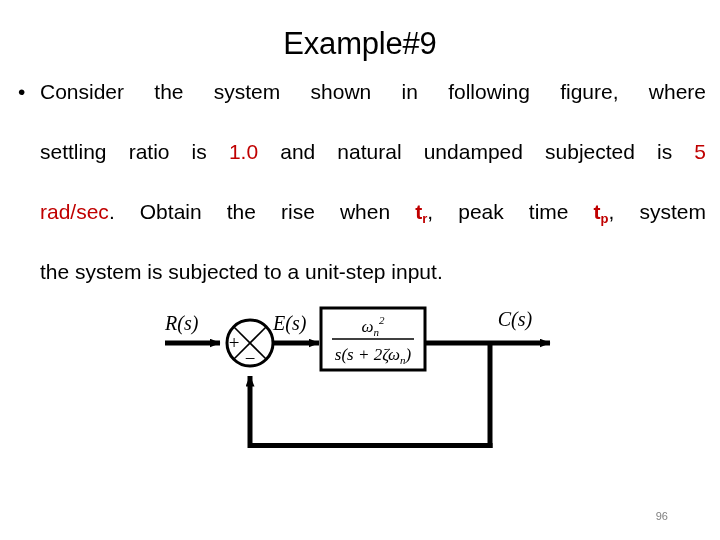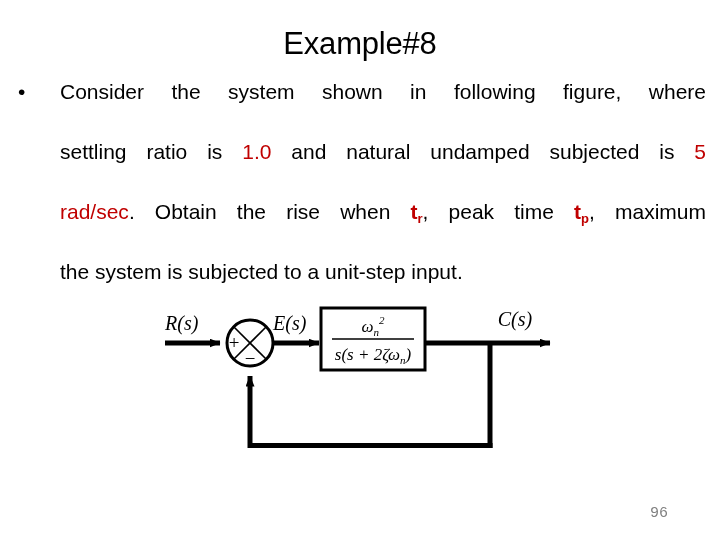--- a/index.html
+++ b/index.html
@@ -58,21 +58,20 @@
     padding-left: 4px;
     box-sizing: border-box;
   }
   .bullet-text {
     flex: 1 1 auto;
     font-size: 21px;
     line-height: 30px;
     color: #000000;
     text-align: justify;
     font-family: "Liberation Sans", sans-serif;
-    margin-left: 20px;
   }
   .bullet-text .ln {
     display: block;
     text-align: justify;
   }
   
   .bullet-text .ln.j {
     text-align: justify;
   }
   .bullet-text .ln.j::after {
@@ -107,42 +106,42 @@
   }
   .diagram svg {
     display: block;
   }
 
   
   .page-number {
     position: absolute;
     right: 52px;
     bottom: 18px;
-    font-size: 15px;
+    font-size: 11px;
     color: #808080;
-    font-family: Liberation Mono, monospace;
+    font-family: Liberation Sans, sans-serif;
   }
 </style>
 </head>
 <body>
 
 <div class="slide">
 
-  <div class="title">Example#8</div>
+  <div class="title">Example#9</div>
 
   <div class="body-block">
     <div class="bullet-row">
       <div class="bullet-mark">•</div>
       <div class="bullet-text">
 
         <span class="ln j"><span>Consider the system shown in following figure, where</span></span>
 
         <span class="ln j"><span>settling ratio is </span><span class="red">1.0</span><span> and natural undamped subjected is </span><span class="red">5</span></span>
 
-        <span class="ln j"><span class="red">rad/sec</span><span>. Obtain the rise when </span><span class="redb"><span>t</span><sub>r</sub></span><span>, peak time </span><span class="redb"><span>t</span><sub>p</sub></span><span>, maximum</span></span>
+        <span class="ln j"><span class="red">rad/sec</span><span>. Obtain the rise when </span><span class="redb"><span>t</span><sub>r</sub></span><span>, peak time </span><span class="redb"><span>t</span><sub>p</sub></span><span>, system</span></span>
 
 
         <span class="ln"><span>the system is subjected to a unit-step input.</span></span>
 
       </div>
     </div>
   </div>
 
   <div class="diagram">
     <svg width="440" height="180" viewBox="0 0 440 180" xmlns="http://www.w3.org/2000/svg">

